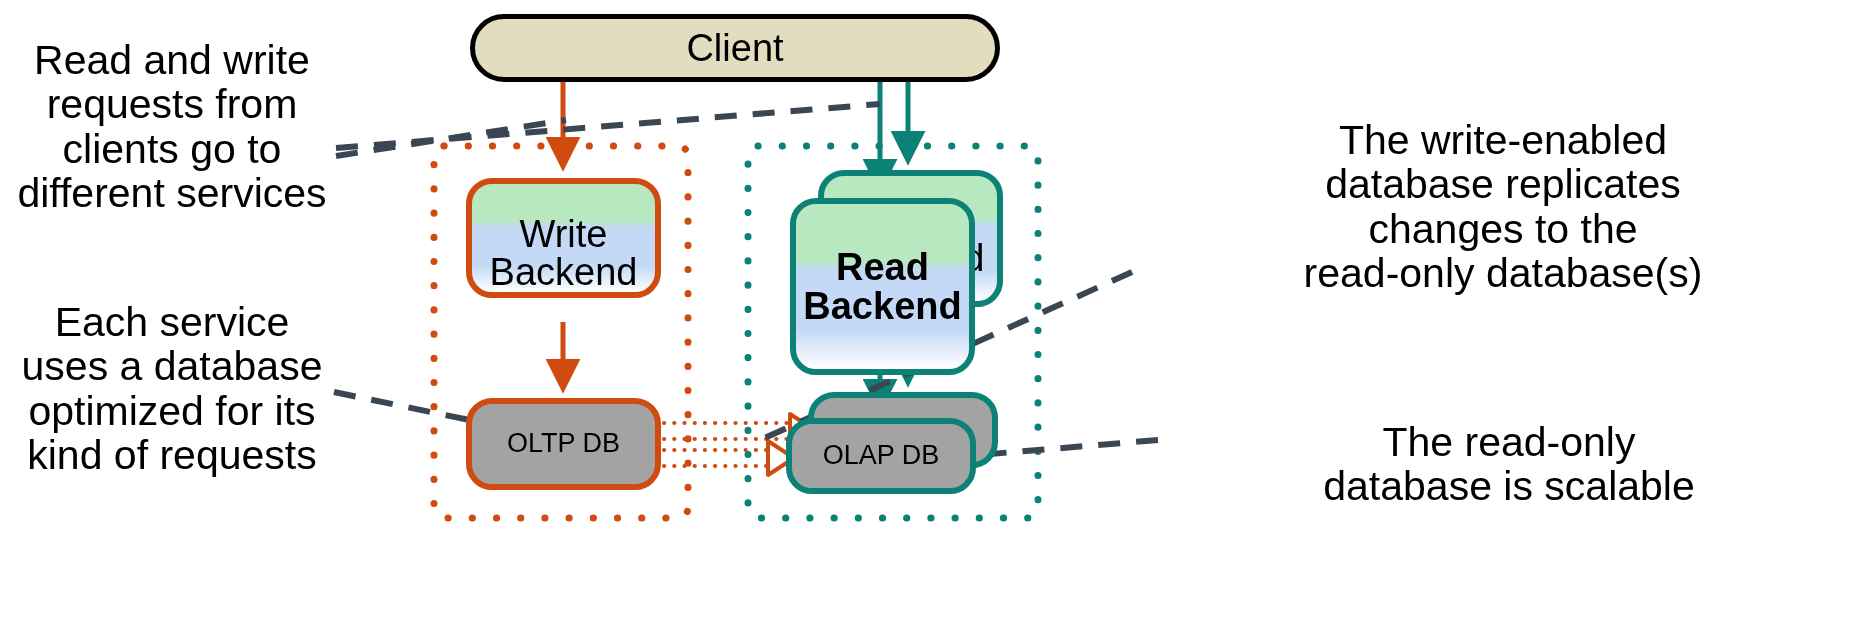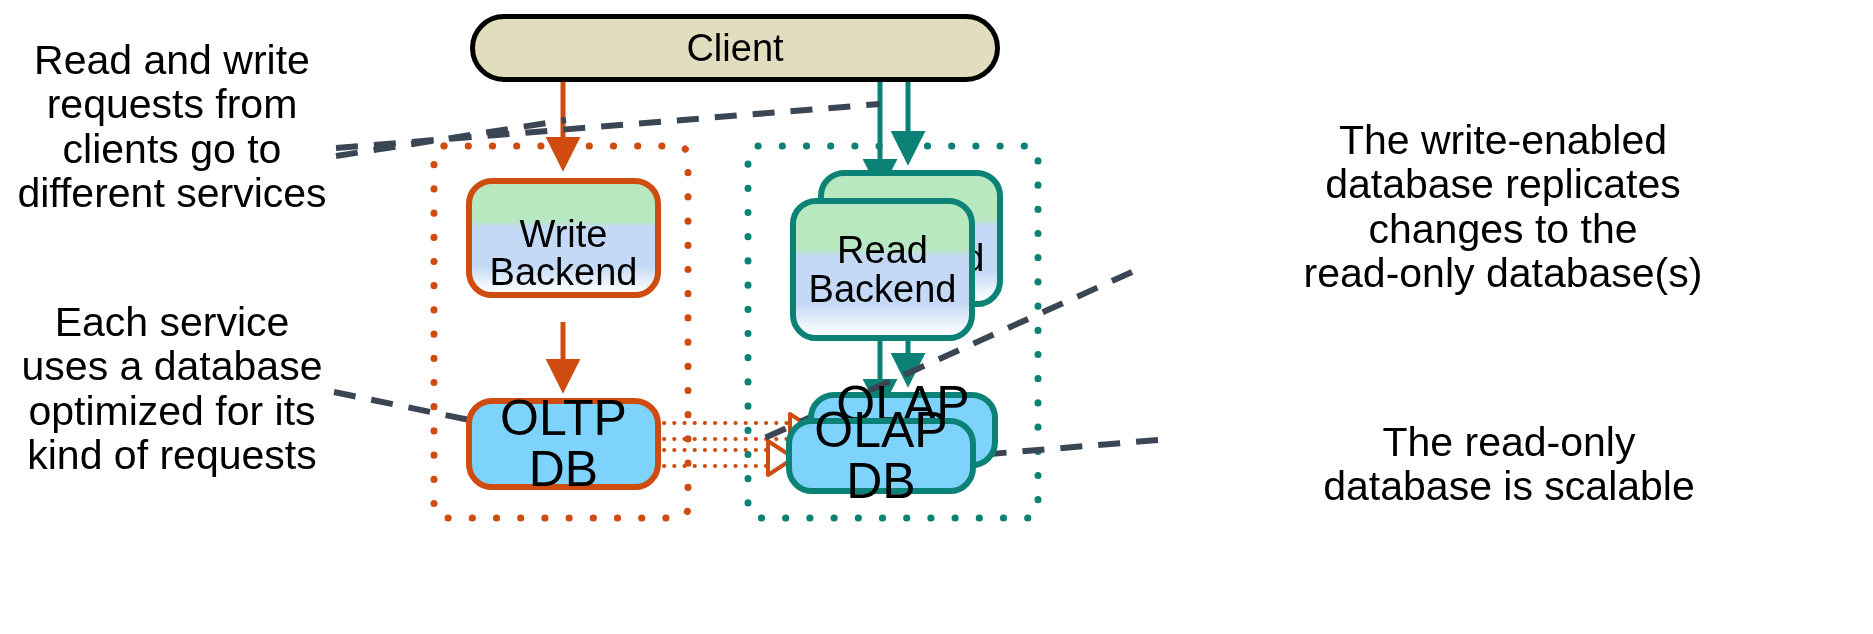--- a/index.html
+++ b/index.html
@@ -69,27 +69,28 @@
   #node-write-backend {
     left: 466px; top: 178px; width: 195px; height: 120px;
     border: 6px solid #cf4b10;
     align-items: flex-end;
   }
   #node-read-backend-back {
     left: 818px; top: 170px; width: 185px; height: 137px;
     border: 6px solid #0b8275;
   }
   #node-read-backend-front {
-    left: 790px; top: 198px; width: 185px; height: 143px;
+    left: 790px; top: 198px; width: 185px; height: 177px;
     border: 6px solid #0b8275;
+    font-weight: bold;
   }
   .db {
     border-radius: 26px;
-    font-size: 50px;
-    background: #7dd3fc;
+    font-size: 27px;
+    background: #a3a3a3;
   }
   #node-oltp-db {
     left: 466px; top: 398px; width: 195px; height: 92px;
     border: 6px solid #cf4b10;
   }
   #node-olap-db-back {
     left: 808px; top: 392px; width: 190px; height: 76px;
     border: 6px solid #0b8275;
   }
   #node-olap-db-front {

